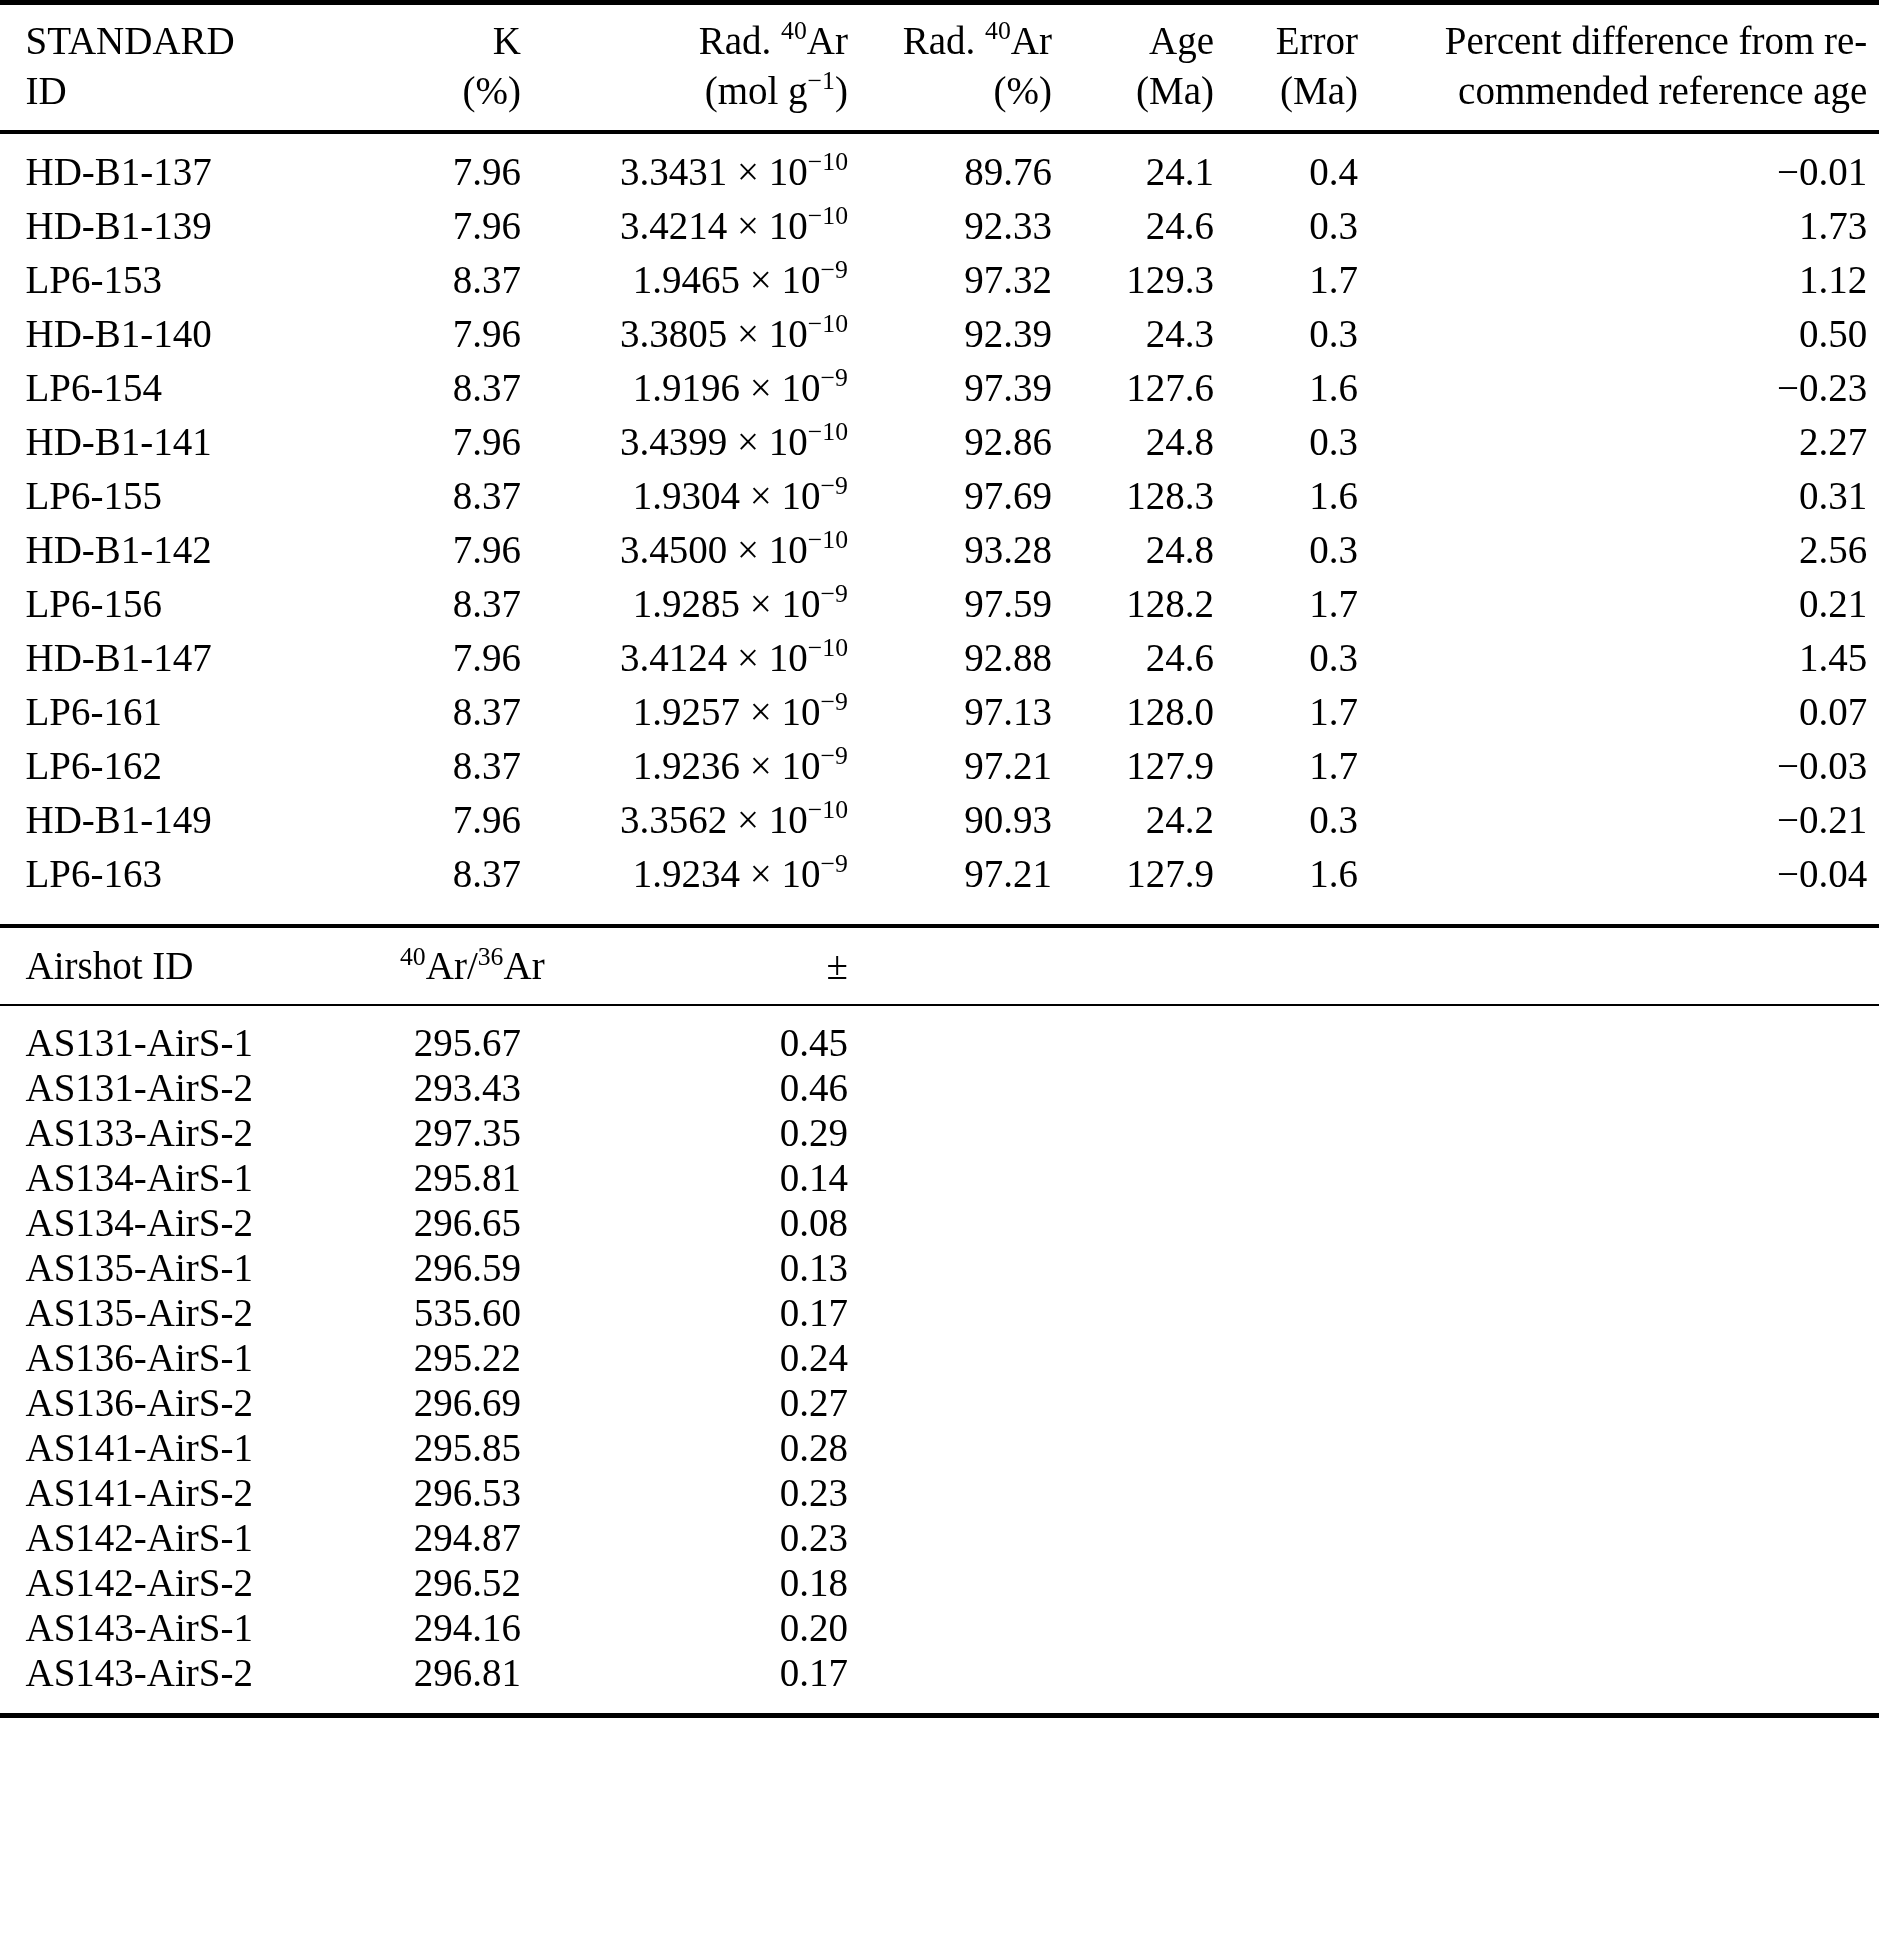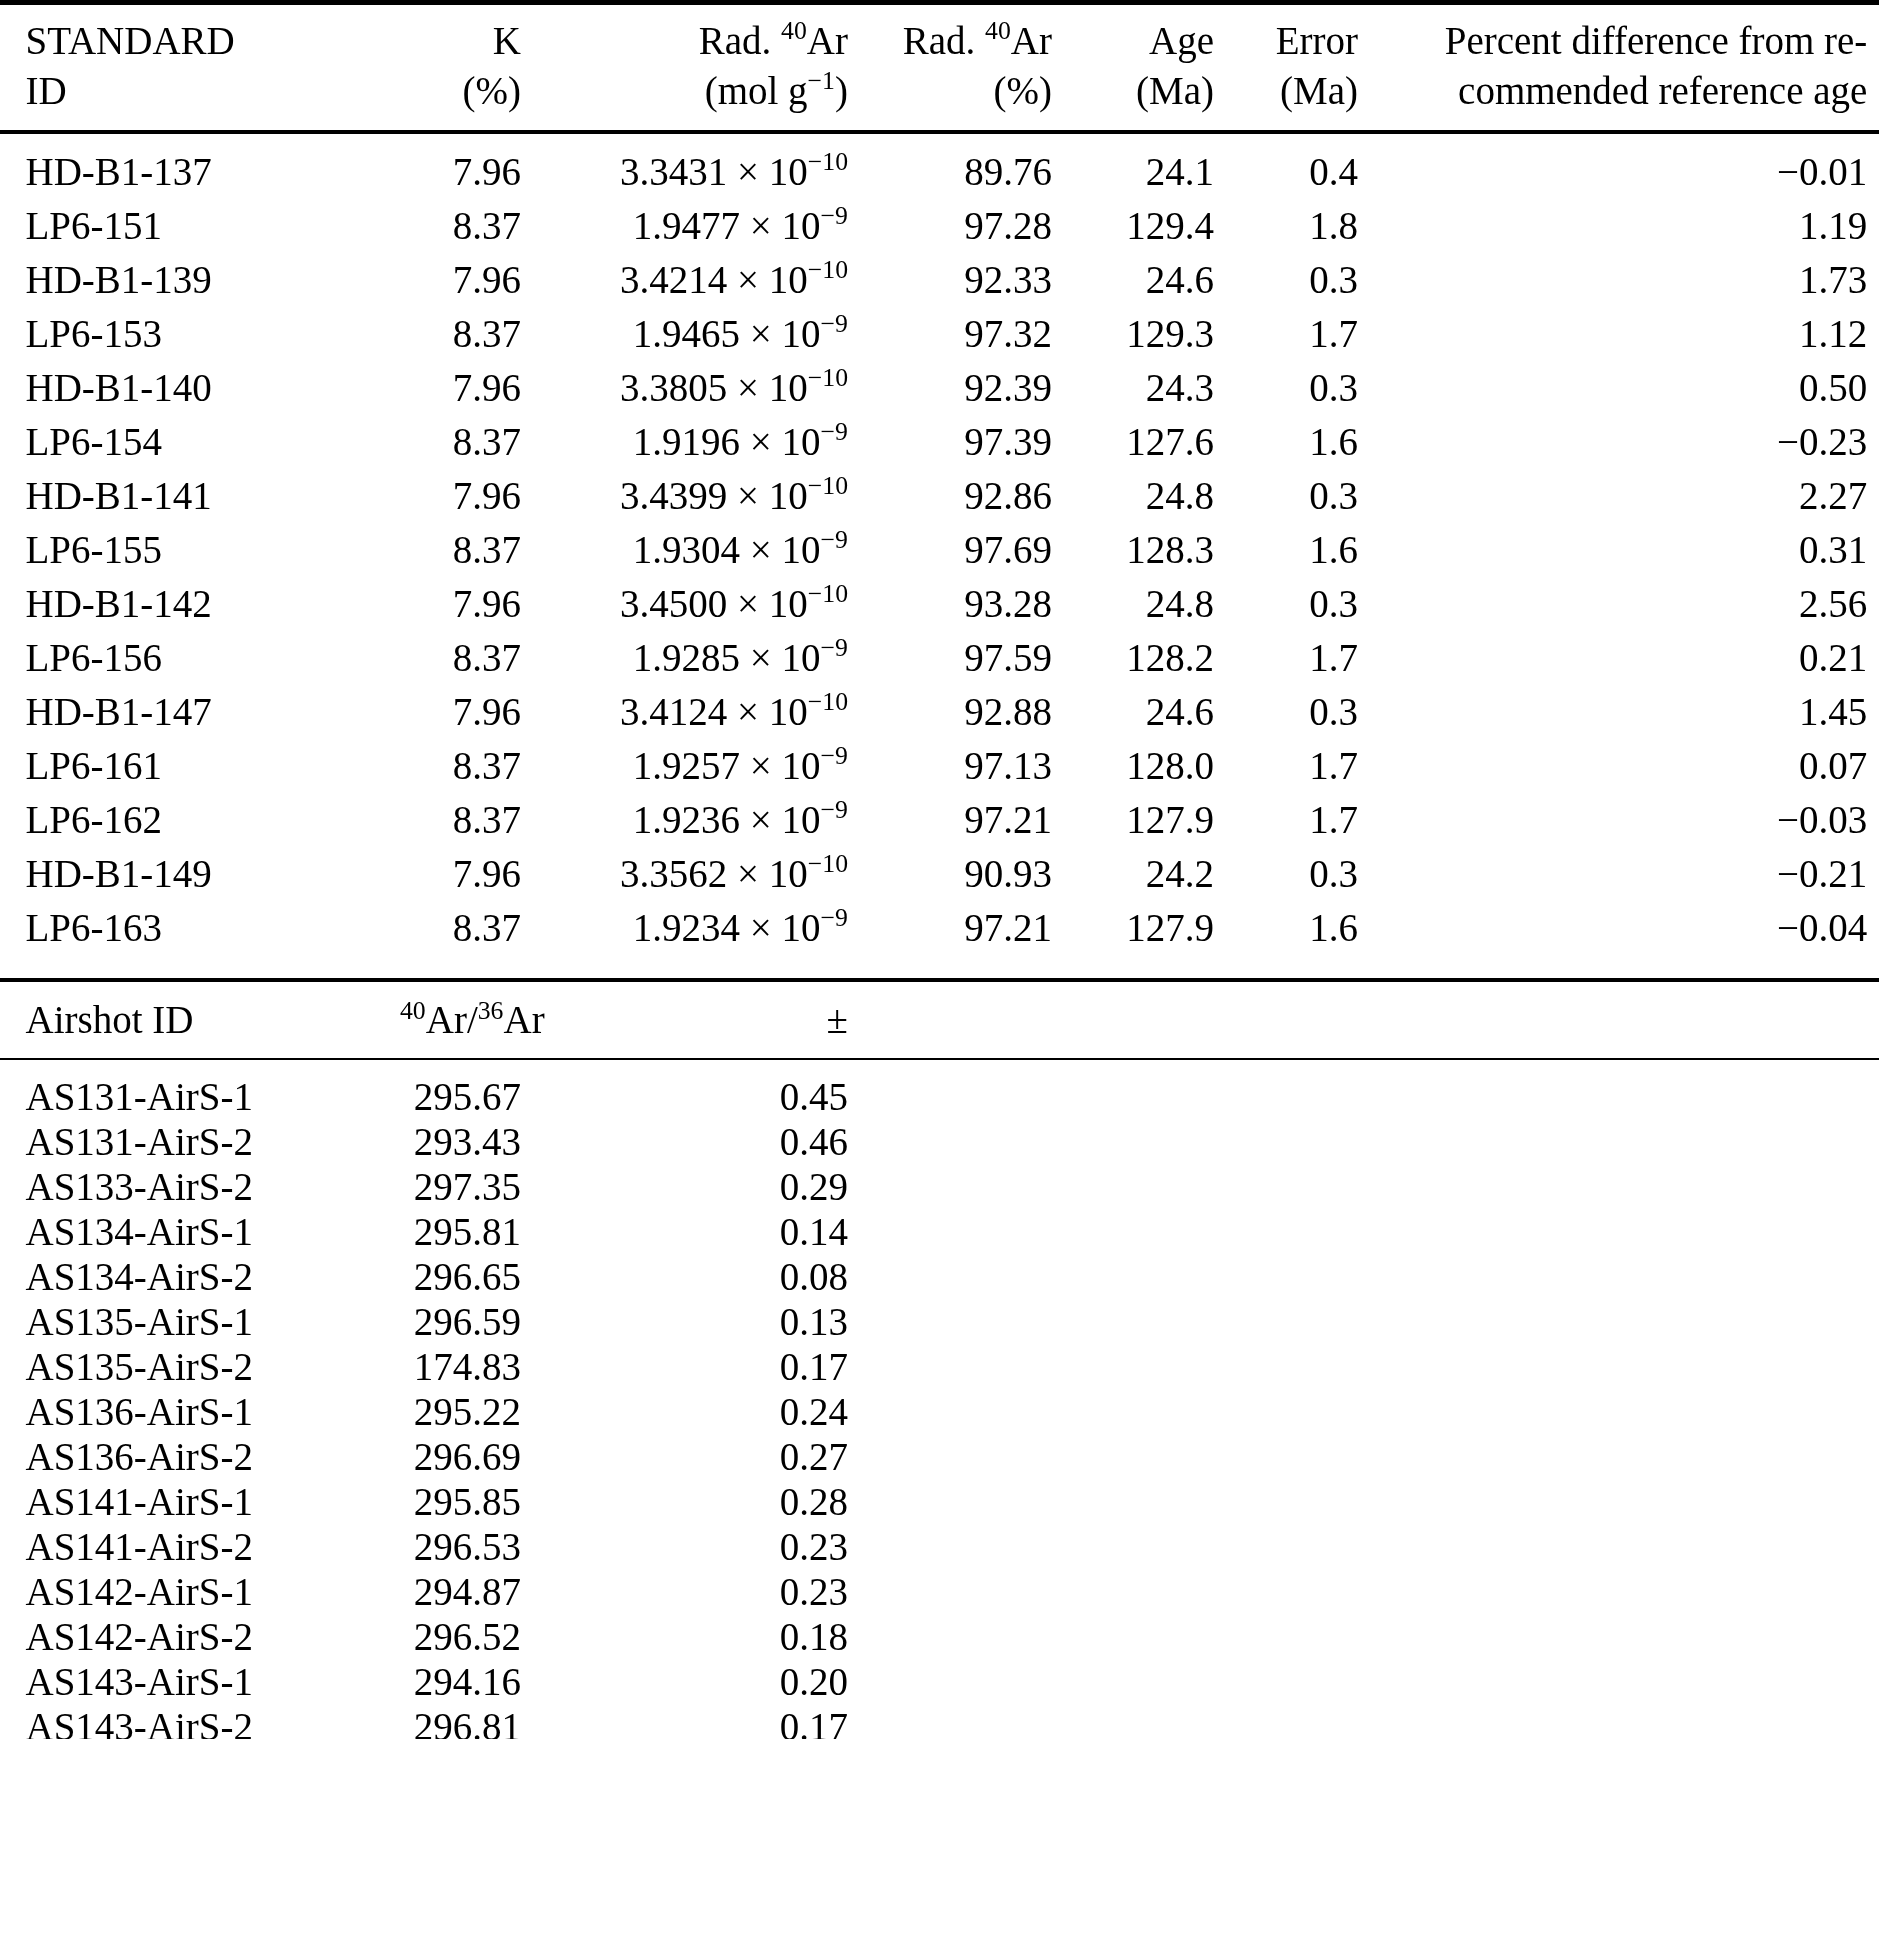--- a/index.html
+++ b/index.html
@@ -117,29 +117,20 @@
         <tr>
           <td class="c-left">HD-B1-137</td>
           <td class="c-right">7.96</td>
           <td class="c-right">3.3431 × 10<sup>−10</sup></td>
           <td class="c-right">89.76</td>
           <td class="c-right">24.1</td>
           <td class="c-right">0.4</td>
           <td class="c-right">−0.01</td>
         </tr>
         <tr>
-          <td class="c-left">LP6-151</td>
-          <td class="c-right">8.37</td>
-          <td class="c-right">1.9477 × 10<sup>−9</sup></td>
-          <td class="c-right">97.28</td>
-          <td class="c-right">129.4</td>
-          <td class="c-right">1.8</td>
-          <td class="c-right">1.19</td>
-        </tr>
-        <tr>
           <td class="c-left">HD-B1-139</td>
           <td class="c-right">7.96</td>
           <td class="c-right">3.4214 × 10<sup>−10</sup></td>
           <td class="c-right">92.33</td>
           <td class="c-right">24.6</td>
           <td class="c-right">0.3</td>
           <td class="c-right">1.73</td>
         </tr>
         <tr>
           <td class="c-left">LP6-153</td>
@@ -314,21 +305,21 @@
           <td></td>
         </tr>
         <tr>
           <td class="c-left">AS135-AirS-1</td>
           <td class="c-right">296.59</td>
           <td class="c-right">0.13</td>
           <td></td>
         </tr>
         <tr>
           <td class="c-left">AS135-AirS-2</td>
-          <td class="c-right">174.83</td>
+          <td class="c-right">535.60</td>
           <td class="c-right">0.17</td>
           <td></td>
         </tr>
         <tr>
           <td class="c-left">AS136-AirS-1</td>
           <td class="c-right">295.22</td>
           <td class="c-right">0.24</td>
           <td></td>
         </tr>
         <tr>

